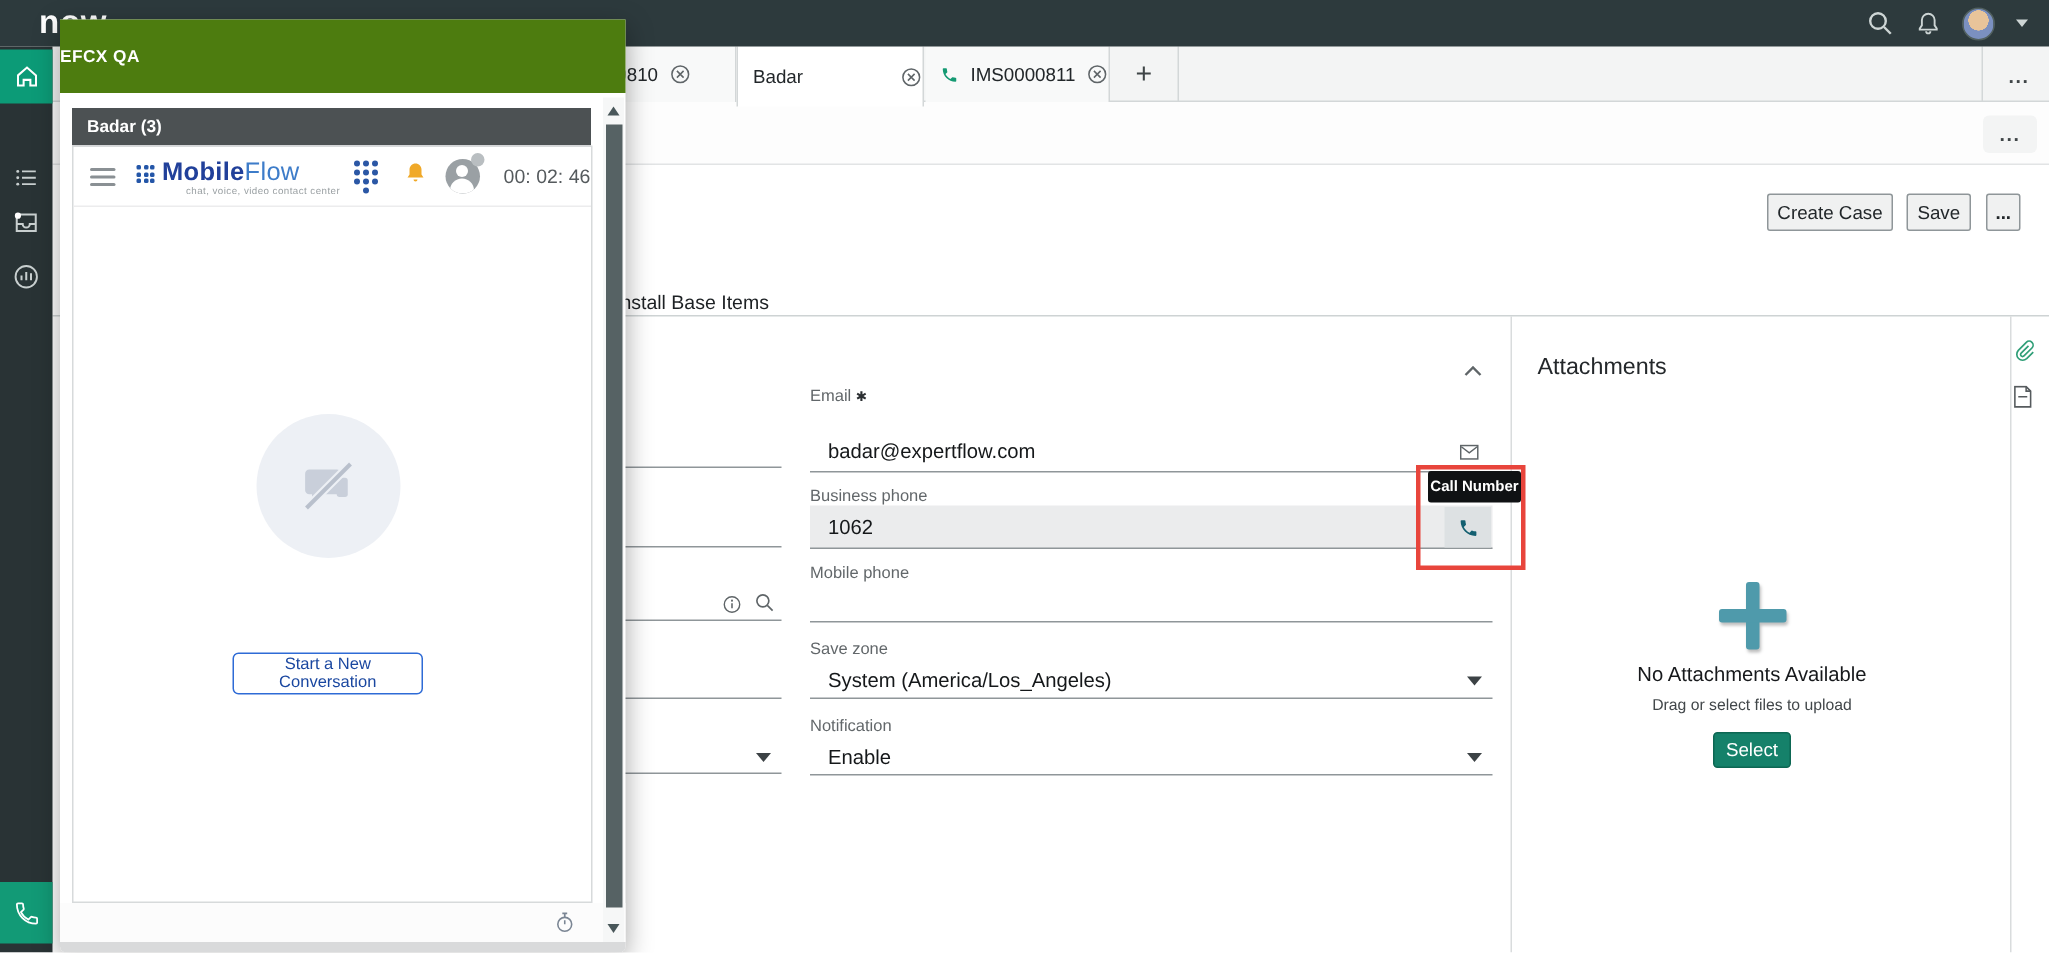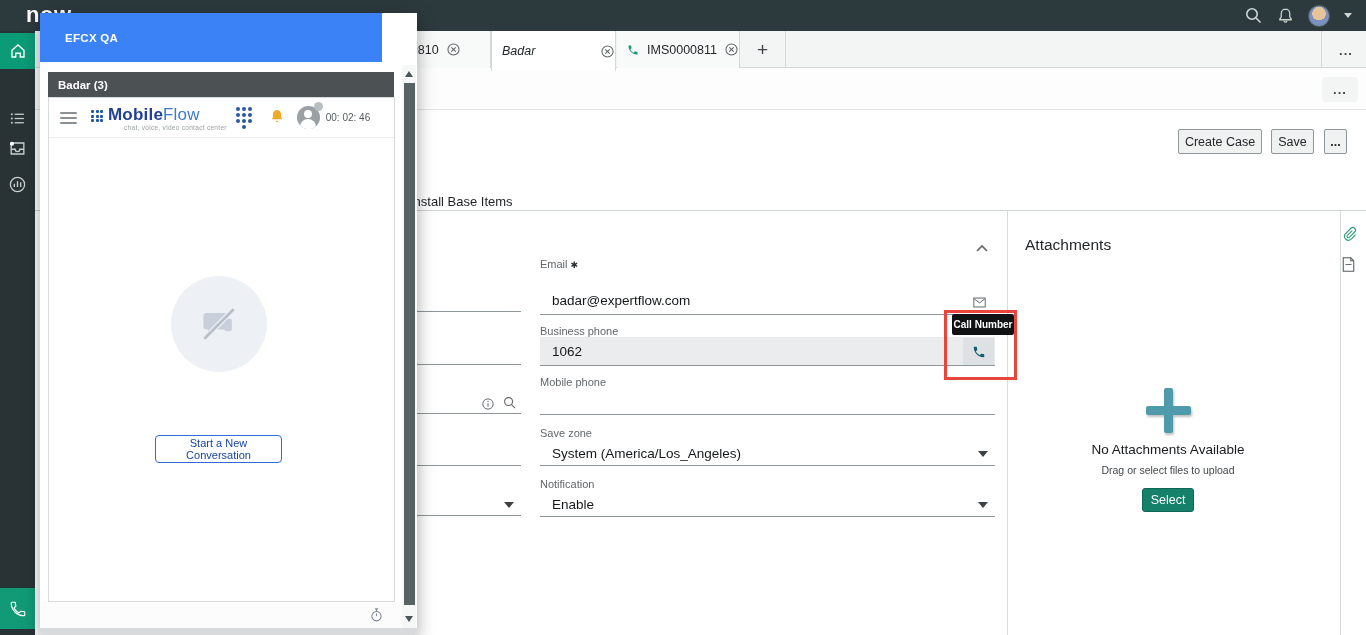--- a/index.html
+++ b/index.html
@@ -60,42 +60,42 @@
   .attach-plus { position:absolute; left:1146px; top:388px; width:45px; height:45px; cursor:pointer; filter:drop-shadow(1px 2px 1px rgba(0,0,0,0.25)); }
   .attach-plus .pv { position:absolute; left:18px; top:0; width:9px; height:45px; background:#4f9aab; border-radius:2px; }
   .attach-plus .ph { position:absolute; left:0; top:18px; width:45px; height:9px; background:#4f9aab; border-radius:2px; }
   .attach-empty { position:absolute; left:1038px; top:442px; width:260px; text-align:center; font-size:13.5px; font-weight:normal; color:#17191c; }
   .attach-hint { position:absolute; left:1038px; top:464px; width:260px; text-align:center; font-size:10.5px; color:#42474a; }
   .select-btn { position:absolute; left:1142px; top:488px; width:52px; height:24px; background:#15816a; border:1px solid #0d6753; border-radius:3px; color:#fff; font-size:12.5px; display:flex; align-items:center; justify-content:center; cursor:pointer; }
   .rail-icon { position:absolute; left:1342px; cursor:pointer; }
 
   
   .overlay { position:absolute; left:40px; top:13px; width:377px; height:622px; background:#fff; box-shadow:0 5px 18px rgba(0,0,0,0.35); z-index:10; border-radius:0 0 4px 4px; }
-  .overlay-head { position:absolute; left:0; top:0; width:342px; height:49px; background:#3b82f6; color:#fff; font-size:11.5px; font-weight:bold; letter-spacing:0.3px; display:flex; align-items:center; padding-left:25px; }
+  .overlay-head { position:absolute; left:0; top:0; width:377px; height:49px; background:#4d7c0f; color:#fff; font-size:11.5px; font-weight:bold; letter-spacing:0.3px; display:flex; align-items:center; }
   .accordion { position:absolute; left:8px; top:59px; width:346px; height:25px; background:#4c5153; color:#fff; font-size:11.5px; font-weight:bold; display:flex; align-items:center; padding-left:10px; cursor:pointer; }
   .widget { position:absolute; left:8px; top:84px; width:347px; height:505px; background:#fff; border:1px solid #d7dadb; }
   .w-head { position:absolute; left:0; top:0; width:345px; height:40px; border-bottom:1px solid #ececed; display:flex; align-items:center; }
   .burger { margin-left:11px; width:17px; cursor:pointer; }
   .burger div { height:2px; background:#8a9094; margin:3px 0; border-radius:1px; }
   .ef-grid { margin-left:14px; width:13px; height:15px; display:grid; grid-template-columns:repeat(3,3px); grid-template-rows:repeat(3,3px); gap:1.5px; }
   .ef-grid span { background:#2456a8; border-radius:1px; }
   .ef-name { margin-left:4px; font-size:17px; font-weight:bold; letter-spacing:0.2px; position:relative; top:-3px; }
   .ef-expert { color:#21409a; }
   .ef-flow { color:#3d7cc9; font-weight:normal; }
   .ef-tagline { position:absolute; left:75px; top:26px; font-size:6.5px; color:#9aa0a3; letter-spacing:0.3px; }
   .dialpad { margin-left:36px; display:grid; grid-template-columns:repeat(3,4px); gap:2px; cursor:pointer; }
   .dialpad span { width:4px; height:4px; background:#2b57a5; border-radius:50%; }
   .dialpad span.hide { background:transparent; }
   .w-bell { margin-left:17px; color:#f0a929; cursor:pointer; }
   .w-avatar { margin-left:12px; position:relative; width:23px; height:23px; cursor:pointer; }
   .w-avatar .circ { width:23px; height:23px; border-radius:50%; background:#9aa0a4; overflow:hidden; position:relative; }
   .w-avatar .hd { position:absolute; left:7.5px; top:4px; width:8px; height:8px; border-radius:50%; background:#fff; }
   .w-avatar .bd { position:absolute; left:3.5px; top:13px; width:16px; height:10px; border-radius:8px 8px 0 0; background:#fff; }
   .w-avatar .dot { position:absolute; right:-3px; top:-4px; width:9px; height:9px; border-radius:50%; background:#b9bec1; }
-  .w-timer { margin-left:6px; font-size:10px; color:#555a5d; }
+  .w-timer { margin-left:16px; font-size:13px; color:#555a5d; }
   .empty-circle { position:absolute; left:122px; top:178px; width:96px; height:96px; border-radius:50%; background:#edf0f5; display:flex; align-items:center; justify-content:center; }
   .empty-title { position:absolute; left:0; top:278px; width:345px; text-align:center; font-size:23.5px; color:#99a1ab; }
   .start-btn { position:absolute; left:106px; top:337px; width:127px; height:28px; background:#fff; border:1px solid #2e6bd6; border-radius:4px; color:#1a47a0; font-size:11px; display:flex; align-items:center; justify-content:center; cursor:pointer; }
   .overlay-foot { position:absolute; left:0; top:589px; width:377px; height:26px; background:#fcfcfc; }
   .foot-clock { position:absolute; left:330px; top:6px; color:#7b8694; cursor:pointer; }
   .overlay-bottom { position:absolute; left:0; top:615px; width:377px; height:7px; background:#d9dadb; border-radius:0 0 4px 4px; }
   .oscroll { position:absolute; left:362px; top:52px; width:14px; height:563px; background:#f6f7f7; }
   .oscroll .up { position:absolute; left:3px; top:6px; width:0; height:0; border-left:4px solid transparent; border-right:4px solid transparent; border-bottom:6px solid #49575a; cursor:pointer; }
   .oscroll .dn { position:absolute; left:3px; bottom:6px; width:0; height:0; border-left:4px solid transparent; border-right:4px solid transparent; border-top:6px solid #49575a; cursor:pointer; }
   .oscroll .thumb { position:absolute; left:1.5px; top:18px; width:11px; height:522px; background:#566264; cursor:pointer; }
@@ -163,21 +163,21 @@
   <div class="tab" style="left:345px;width:111px;border-left:none;">
     <span>0000810</span>
     <span class="tab-close">
       <svg width="13" height="13" viewBox="0 0 14 14">
           <circle cx="7" cy="7" r="6" fill="none" stroke="currentColor" stroke-width="1.1"></circle>
           <path d="M4.6 4.6l4.8 4.8M9.4 4.6L4.6 9.4" stroke="currentColor" stroke-width="1.1"></path>
         </svg>
     </span>
   </div>
   <div class="tab active" style="left:456px;width:125px;">
-    <span style="margin-right:58px;font-style:italic;">Badar</span>
+    <span style="margin-right:58px;">Badar</span>
     <span class="tab-close">
       <svg width="13" height="13" viewBox="0 0 14 14">
           <circle cx="7" cy="7" r="6" fill="none" stroke="currentColor" stroke-width="1.1"></circle>
           <path d="M4.6 4.6l4.8 4.8M9.4 4.6L4.6 9.4" stroke="currentColor" stroke-width="1.1"></path>
         </svg>
     </span>
   </div>
   <div class="tab" style="left:582px;width:123px;border-left:none;">
     <span style="color:#159a73;display:flex;">
       <svg width="12" height="12" viewBox="0 0 24 24">

